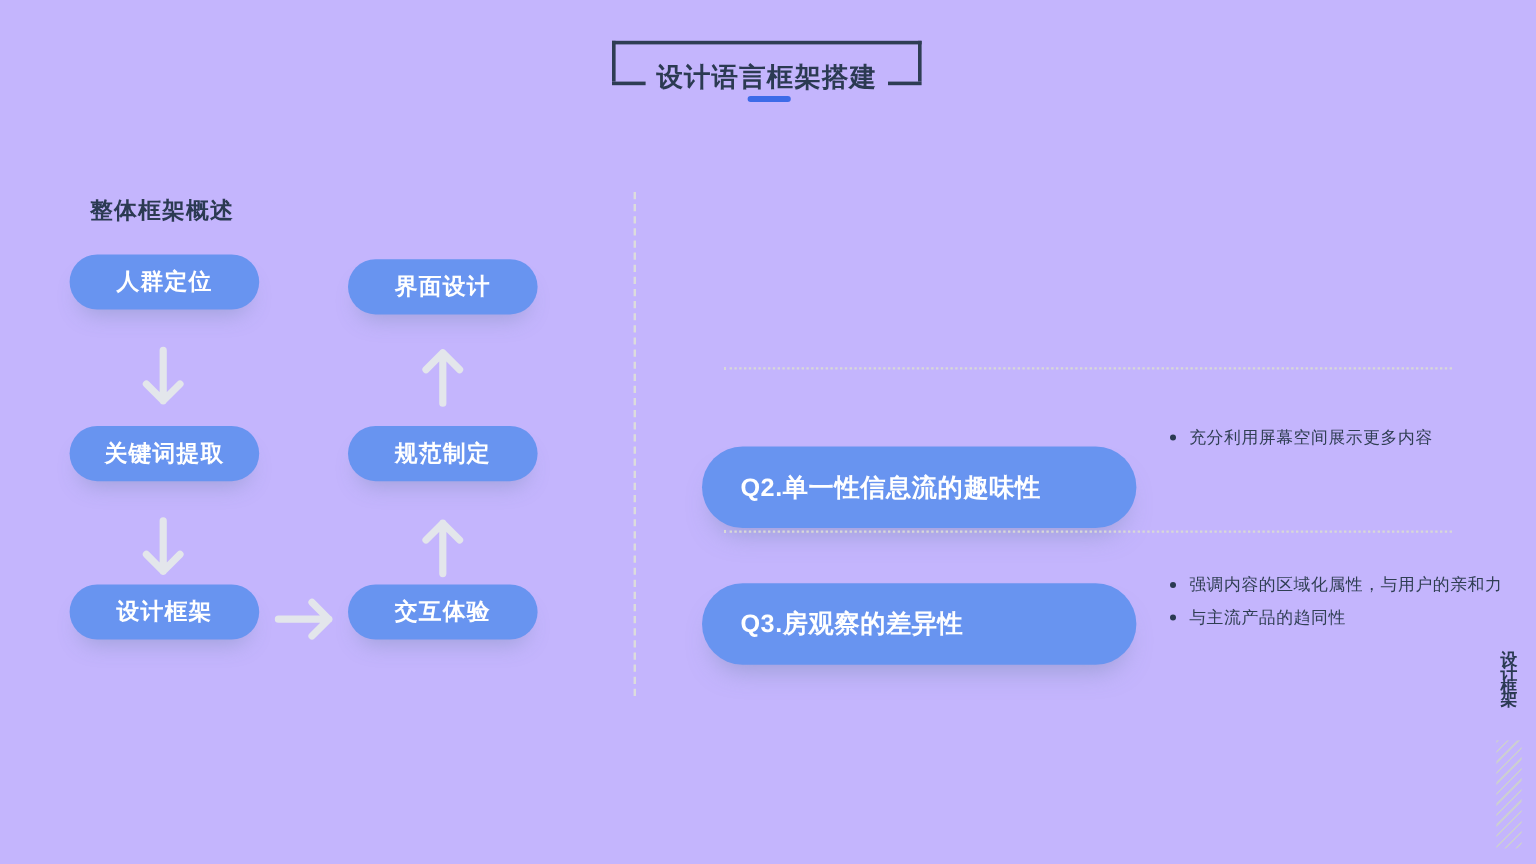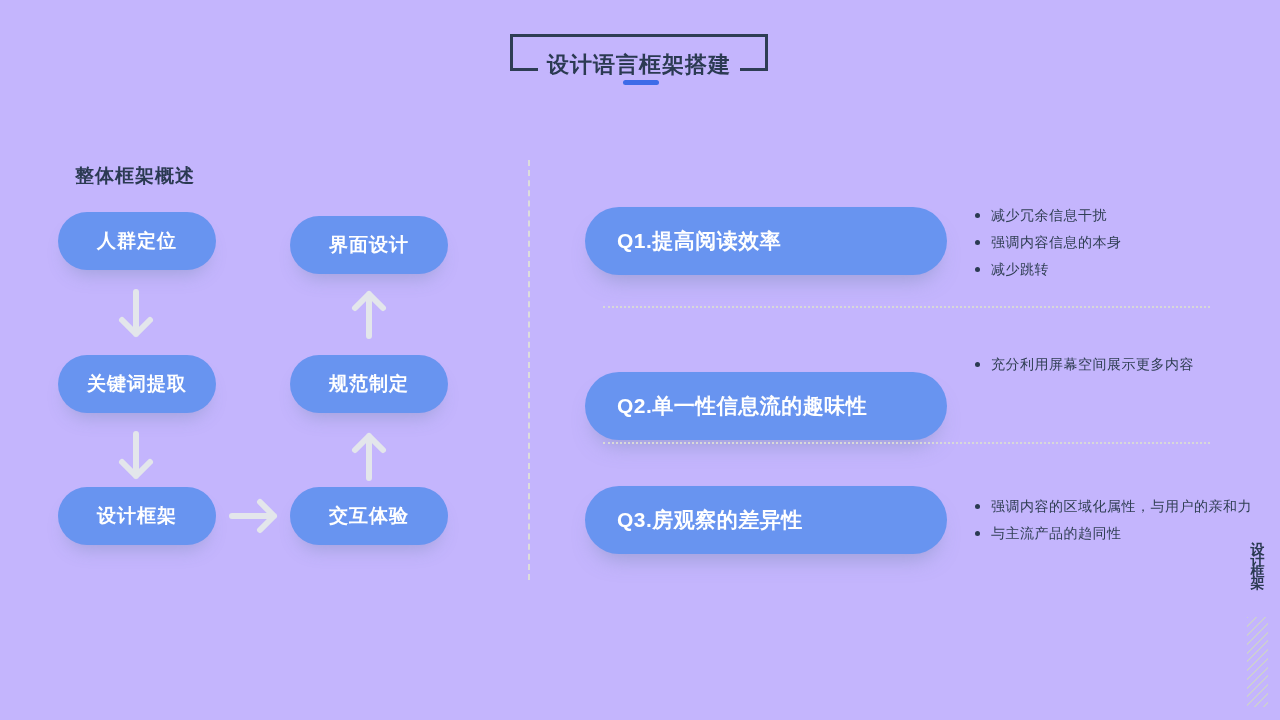--- a/index.html
+++ b/index.html
@@ -35,21 +35,21 @@
   
   .section-heading {
     position: absolute; font-size: 19px; font-weight: 700; color: #2b3a52;
     letter-spacing: 1px;
   }
   .heading-left  { left: 75px;  top: 163px; }
   .heading-right { left: 585px; top: 163px; }
 
   
   .flow-pill {
-    position: absolute; width: 158px; height: 58px;
+    position: absolute; width: 158px; height: 46px;
     background: #6894f0; border-radius: 29px;
     display: flex; align-items: center; justify-content: center;
     color: #ffffff; font-size: 19px; font-weight: 700; letter-spacing: 1px;
     box-shadow: 0 12px 18px -8px rgba(120, 140, 180, 0.45);
   }
   .fp1 { left: 58px;  top: 212px; }
   .fp2 { left: 290px; top: 216px; }
   .fp3 { left: 58px;  top: 355px; }
   .fp4 { left: 290px; top: 355px; }
   .fp5 { left: 58px;  top: 487px; }
@@ -83,21 +83,21 @@
     color: #ffffff; font-size: 21px; font-weight: 700; letter-spacing: 0.5px;
     box-shadow: 0 14px 20px -9px rgba(120, 140, 180, 0.5);
   }
   .q1 { top: 207px; }
   .q2 { top: 340px; margin-top: 32px; }
   .q3 { top: 486px; }
 
   .points-group { position: absolute; left: 975px; }
   .pg1 { top: 202px; }
   .pg2 { top: 351px; }
-  .pg3 { top: 493px; }
+  .pg3 { top: 474px; }
   .bullet-row { display: flex; align-items: center; height: 27px; }
   .bullet-dot {
     width: 5px; height: 5px; border-radius: 50%;
     background: #2b3a52; margin-right: 11px; flex: 0 0 auto;
   }
   .bullet-text {
     font-size: 14px; color: #2f3e53; font-weight: 500;
     white-space: nowrap; letter-spacing: 0.5px;
   }
 
@@ -149,35 +149,20 @@
   <svg class="flow-arrow ar4" width="44" height="52" viewBox="0 0 44 52">
     <path d="M22 48 V6 M8 20 L22 6 L36 20" fill="none" stroke="#e3e6eb" stroke-width="6" stroke-linecap="round" stroke-linejoin="round"></path>
   </svg>
   <svg class="flow-arrow ar5" width="52" height="44" viewBox="0 0 52 44">
     <path d="M4 22 H46 M32 8 L46 22 L32 36" fill="none" stroke="#e3e6eb" stroke-width="6" stroke-linecap="round" stroke-linejoin="round"></path>
   </svg>
 
   <div class="v-divider"></div>
 
 
-  <div class="q-pill q1">Q1.提高阅读效率</div>
-  <div class="points-group pg1">
-    <div class="bullet-row">
-      <span class="bullet-dot"></span>
-      <span class="bullet-text">减少冗余信息干扰</span>
-    </div>
-    <div class="bullet-row">
-      <span class="bullet-dot"></span>
-      <span class="bullet-text">强调内容信息的本身</span>
-    </div>
-    <div class="bullet-row">
-      <span class="bullet-dot"></span>
-      <span class="bullet-text">减少跳转</span>
-    </div>
-  </div>
 
   <div class="h-divider hd1"></div>
 
   <div class="q-pill q2">Q2.单一性信息流的趣味性</div>
   <div class="points-group pg2">
     <div class="bullet-row">
       <span class="bullet-dot"></span>
       <span class="bullet-text">充分利用屏幕空间展示更多内容</span>
     </div>
   </div>

